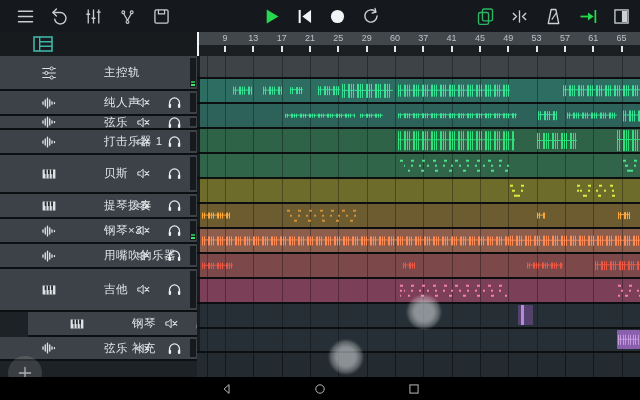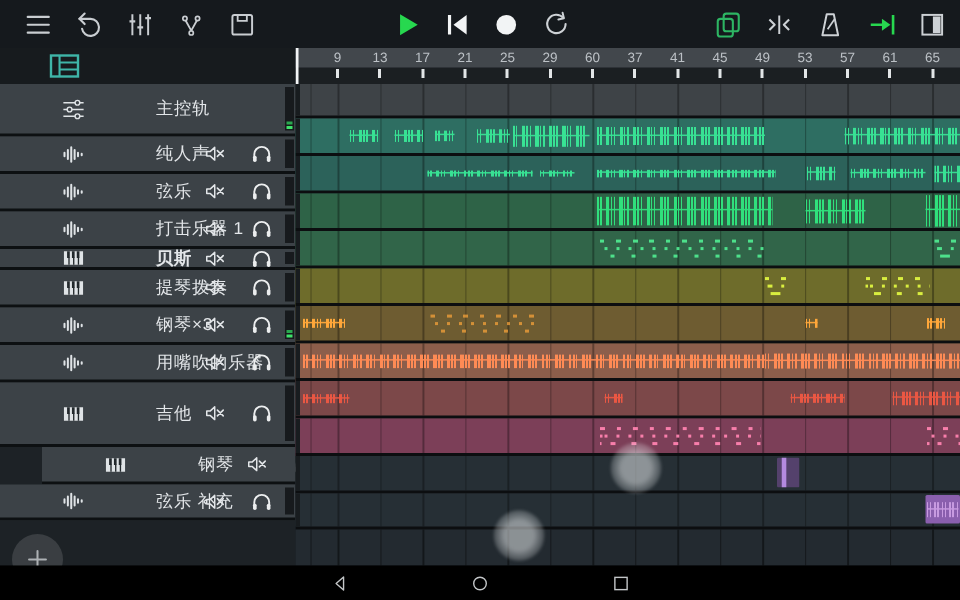--- a/index.html
+++ b/index.html
@@ -232,65 +232,65 @@
         </span>
         <span class="tbtn solo">
           <svg viewBox="0 0 24 24">
             <path d="M5 15.5v-3a7 7 0 0 1 14 0v3" stroke="#eceeef" stroke-width="1.8" fill="none"></path>
             <rect x="3.8" y="13.8" width="3.4" height="6" rx="1.6" fill="#eceeef"></rect>
             <rect x="16.8" y="13.8" width="3.4" height="6" rx="1.6" fill="#eceeef"></rect>
           </svg>
         </span>
         <div class="tmeter"></div>
       </div>
+      <div class="trow" style="height: 14px;">
+        <span class="tico">
+          <svg viewBox="0 0 24 24">
+            <path d="M4 10.5v3 M7 8v8 M10 5.5v13 M13 8v8 M16 10.5v3 M19.3 11.4v1.2" stroke="#dfe3e6" stroke-width="1.8" fill="none" stroke-linecap="round"></path>
+          </svg>
+        </span>
+        <span class="tname">弦乐</span>
+        <span class="tbtn mute">
+          <svg viewBox="0 0 24 24">
+            <path d="M4 9.8h3.4 L11.5 6v12 L7.4 14.2 H4 Z" stroke="#e3e6e9" stroke-width="1.4" fill="none" stroke-linejoin="round"></path>
+            <path d="M14 9l5.5 5.5 M19.5 9 L14 14.5" stroke="#e3e6e9" stroke-width="1.5" fill="none" stroke-linecap="round"></path>
+          </svg>
+        </span>
+        <span class="tbtn solo">
+          <svg viewBox="0 0 24 24">
+            <path d="M5 15.5v-3a7 7 0 0 1 14 0v3" stroke="#eceeef" stroke-width="1.8" fill="none"></path>
+            <rect x="3.8" y="13.8" width="3.4" height="6" rx="1.6" fill="#eceeef"></rect>
+            <rect x="16.8" y="13.8" width="3.4" height="6" rx="1.6" fill="#eceeef"></rect>
+          </svg>
+        </span>
+        <div class="tmeter"></div>
+      </div>
       <div class="trow" style="height: 25px;">
         <span class="tico">
           <svg viewBox="0 0 24 24">
             <path d="M4 10.5v3 M7 8v8 M10 5.5v13 M13 8v8 M16 10.5v3 M19.3 11.4v1.2" stroke="#dfe3e6" stroke-width="1.8" fill="none" stroke-linecap="round"></path>
           </svg>
         </span>
-        <span class="tname">弦乐</span>
-        <span class="tbtn mute">
-          <svg viewBox="0 0 24 24">
-            <path d="M4 9.8h3.4 L11.5 6v12 L7.4 14.2 H4 Z" stroke="#e3e6e9" stroke-width="1.4" fill="none" stroke-linejoin="round"></path>
-            <path d="M14 9l5.5 5.5 M19.5 9 L14 14.5" stroke="#e3e6e9" stroke-width="1.5" fill="none" stroke-linecap="round"></path>
-          </svg>
-        </span>
-        <span class="tbtn solo">
-          <svg viewBox="0 0 24 24">
-            <path d="M5 15.5v-3a7 7 0 0 1 14 0v3" stroke="#eceeef" stroke-width="1.8" fill="none"></path>
-            <rect x="3.8" y="13.8" width="3.4" height="6" rx="1.6" fill="#eceeef"></rect>
-            <rect x="16.8" y="13.8" width="3.4" height="6" rx="1.6" fill="#eceeef"></rect>
-          </svg>
-        </span>
-        <div class="tmeter"></div>
-      </div>
-      <div class="trow" style="height: 25px;">
-        <span class="tico">
-          <svg viewBox="0 0 24 24">
-            <path d="M4 10.5v3 M7 8v8 M10 5.5v13 M13 8v8 M16 10.5v3 M19.3 11.4v1.2" stroke="#dfe3e6" stroke-width="1.8" fill="none" stroke-linecap="round"></path>
-          </svg>
-        </span>
         <span class="tname">打击乐器 1</span>
         <span class="tbtn mute">
           <svg viewBox="0 0 24 24">
             <path d="M4 9.8h3.4 L11.5 6v12 L7.4 14.2 H4 Z" stroke="#e3e6e9" stroke-width="1.4" fill="none" stroke-linejoin="round"></path>
             <path d="M14 9l5.5 5.5 M19.5 9 L14 14.5" stroke="#e3e6e9" stroke-width="1.5" fill="none" stroke-linecap="round"></path>
           </svg>
         </span>
         <span class="tbtn solo">
           <svg viewBox="0 0 24 24">
             <path d="M5 15.5v-3a7 7 0 0 1 14 0v3" stroke="#eceeef" stroke-width="1.8" fill="none"></path>
             <rect x="3.8" y="13.8" width="3.4" height="6" rx="1.6" fill="#eceeef"></rect>
             <rect x="16.8" y="13.8" width="3.4" height="6" rx="1.6" fill="#eceeef"></rect>
           </svg>
         </span>
         <div class="tmeter"></div>
       </div>
-      <div class="trow" style="height: 14px; font-weight: bold;">
+      <div class="trow" style="height: 39px;">
         <span class="tico">
           <svg viewBox="0 0 24 24">
             <rect x="3.5" y="6" width="17" height="12" fill="#dfe3e6"></rect>
             <path d="M8 11.5v6.5 M12.2 11.5v6.5 M16.4 11.5v6.5" stroke="#22282c" stroke-width="1.2"></path>
             <rect x="6.3" y="6" width="2.4" height="6" fill="#22282c"></rect>
             <rect x="10.6" y="6" width="2.4" height="6" fill="#22282c"></rect>
             <rect x="14.9" y="6" width="2.4" height="6" fill="#22282c"></rect>
           </svg>
         </span>
         <span class="tname">贝斯</span>

